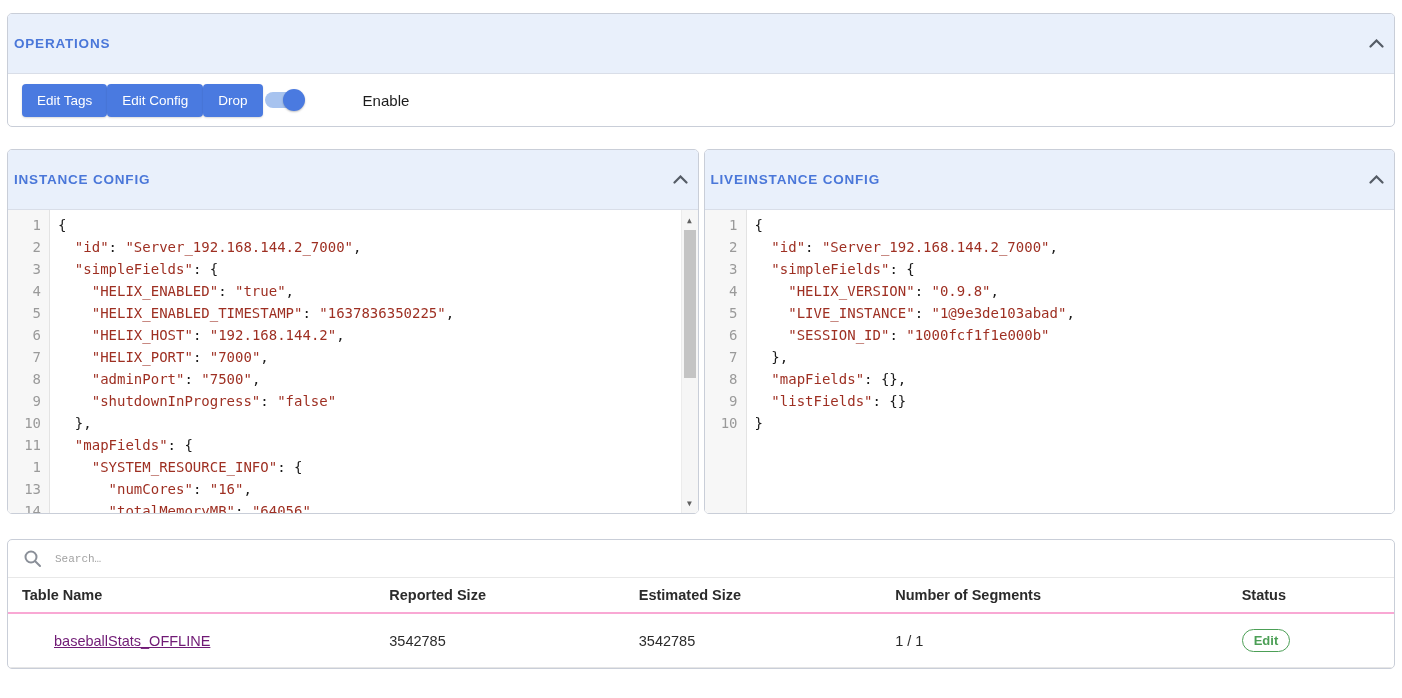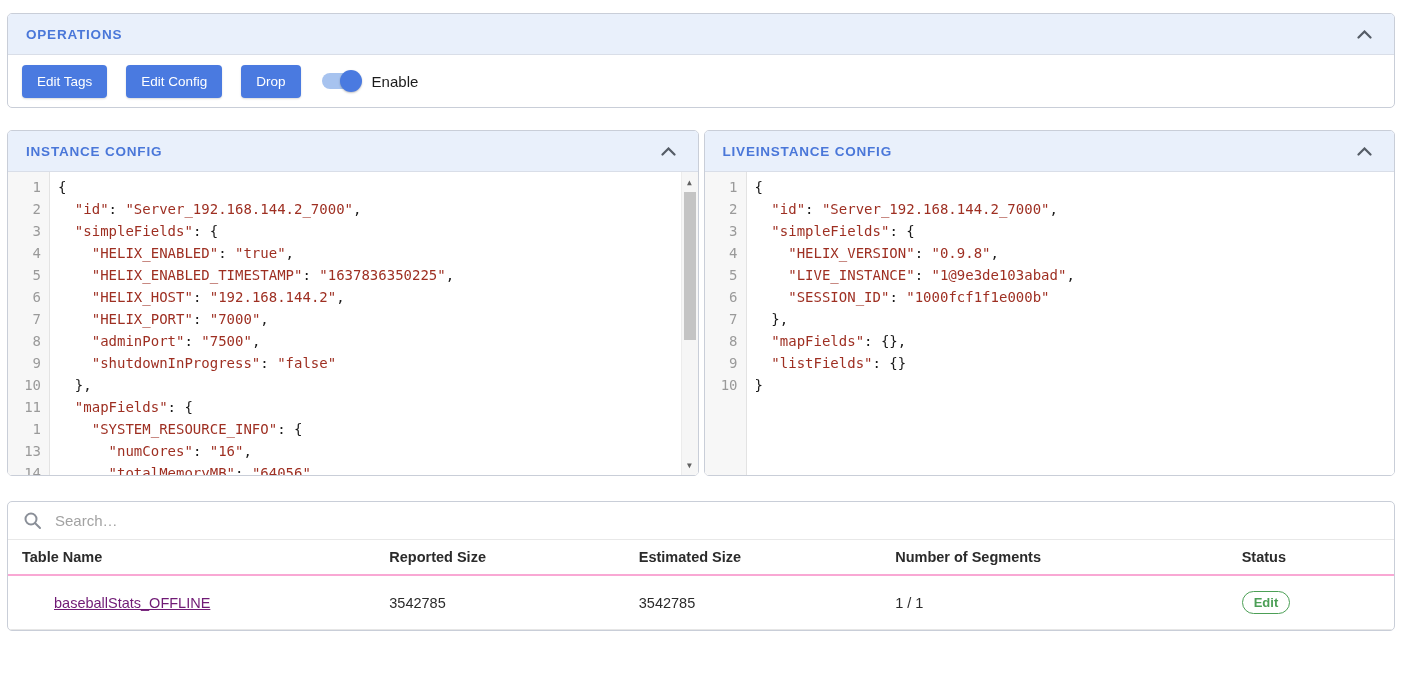--- a/index.html
+++ b/index.html
@@ -13,47 +13,47 @@
   .page { padding: 13px 7px 0 7px; }
 
   
   .panel {
     background: #fff;
     border: 1px solid #c9ced8;
     border-radius: 5px;
     overflow: hidden;
   }
   .panel-header {
-    height: 41px;
+    height: 60px;
     background: #e9f0fb;
     border-bottom: 1px solid #d9dee8;
     display: flex; align-items: center; justify-content: space-between;
-    padding: 0 18px;
+    padding: 0 6px;
     cursor: pointer;
   }
   .panel-title {
     color: #4a77d9; font-size: 13.5px; font-weight: 700;
     letter-spacing: .8px; text-transform: uppercase;
   }
   .chevron { display: inline-flex; padding: 4px; }
 
   
   .ops-panel { margin-bottom: 22px; }
   .ops-body { height: 52px; display: flex; align-items: center; padding: 0 14px; }
   .btn {
     background: #4a7ae0; color: #fff; border: none; border-radius: 4px;
-    height: 33px; padding: 0 15px; margin-right: 19px;
+    height: 33px; padding: 0 15px; 
     font-family: inherit; font-size: 13.5px; cursor: pointer;
     box-shadow: 0 1px 2px rgba(0,0,0,.15);
   }
   .switch { position: relative; width: 42px; height: 24px; display: inline-block; cursor: pointer; margin-right: 10px; }
   .switch .track { position: absolute; left: 2px; top: 4px; width: 38px; height: 16px; border-radius: 8px; background: #a7c3ef; }
   .switch .thumb { position: absolute; top: 1px; width: 22px; height: 22px; border-radius: 50%; background: #4a7ae0; box-shadow: 0 1px 2px rgba(0,0,0,.25); }
   .switch[data-state="on"] .thumb { right: 0; }
-  .toggle-label { font-size: 15px; color: #1c1c1c; }
+  .toggle-label { font-size: 15px; color: #1c1c1c; margin-left: 48px; }
 
   
   .config-row { display: flex; gap: 5px; margin-bottom: 25px; }
   .config-row .panel { flex: 1 1 0; }
   .editor {
     position: relative; height: 303px; overflow: hidden;
     font-family: "DejaVu Sans Mono", "Liberation Mono", monospace;
     font-size: 14px; background: #fff;
   }
   .gutter-bg { position: absolute; left: 0; top: 0; bottom: 0; width: 42px; background: #f7f7f7; border-right: 1px solid #e3e3e3; }
@@ -66,21 +66,21 @@
   
   .vscroll { position: absolute; top: 0; right: 0; bottom: 0; width: 17px; background: #f6f6f6; border-left: 1px solid #ececec; }
   .vscroll .sb-arrow { position: absolute; left: 0; width: 100%; height: 16px; display: flex; align-items: center; justify-content: center; font-size: 8px; color: #606060; cursor: pointer; }
   .vscroll .sb-up { top: 2px; }
   .vscroll .sb-down { bottom: 2px; }
   .vscroll .sb-thumb { position: absolute; left: 2px; right: 2px; top: 20px; height: 148px; background: #c4c4c4; cursor: grab; }
 
   
   .tables-panel {}
   .search-row { display: flex; align-items: center; gap: 11px; height: 38px; padding: 0 15px; border-bottom: 1px solid #e8e8e8; }
-  .search-input { border: none; outline: none; flex: 1; font-family: Liberation Sans, sans-serif; font-size: 15px; color: #333; background: transparent; }
+  .search-input { border: none; outline: none; flex: 1; font-family: Liberation Mono, monospace; font-size: 11px; color: #333; background: transparent; }
   .search-input::placeholder { color: #a2a2a2; }
 
   table.data-table { width: 100%; border-collapse: collapse; }
   .data-table th {
     text-align: left; font-size: 14.5px; font-weight: 700; color: #2b2b2b;
     padding: 9px 14px; border-bottom: 2px solid #f9a8d4; cursor: pointer;
   }
   .data-table td { font-size: 14.5px; color: #2b2b2b; padding: 15px 14px; border-bottom: 1px solid #e6e6e6; }
   .data-table a { color: #701a75; text-decoration: underline; margin-left: 32px; }
   .status-badge {

